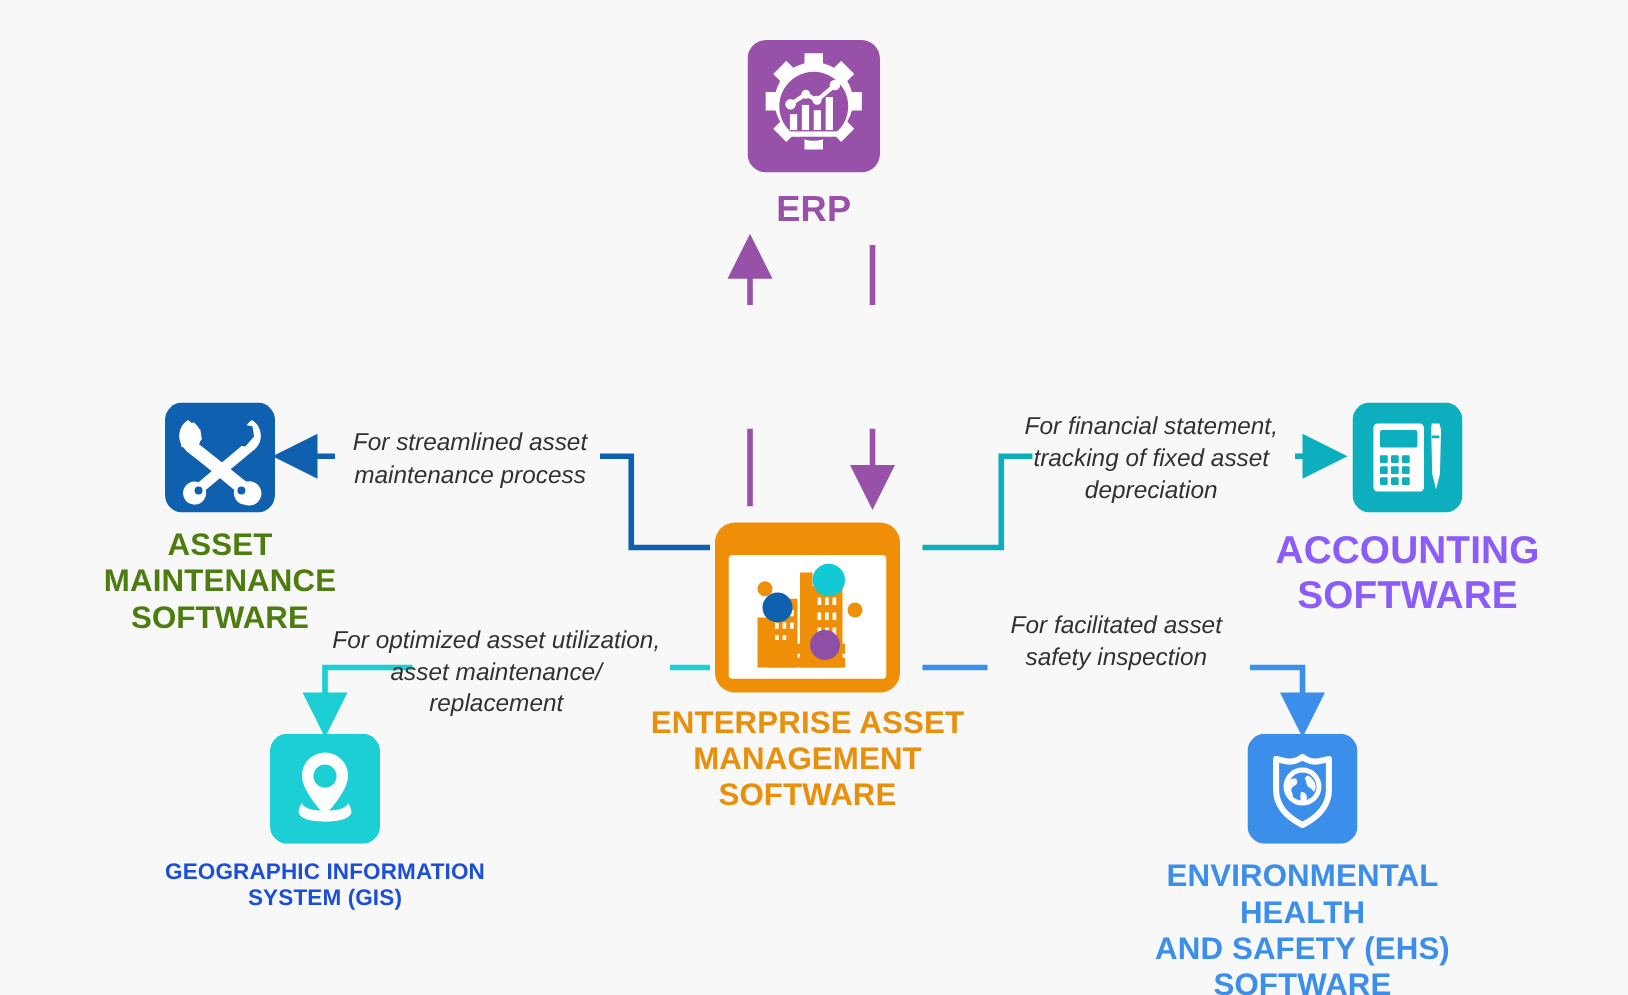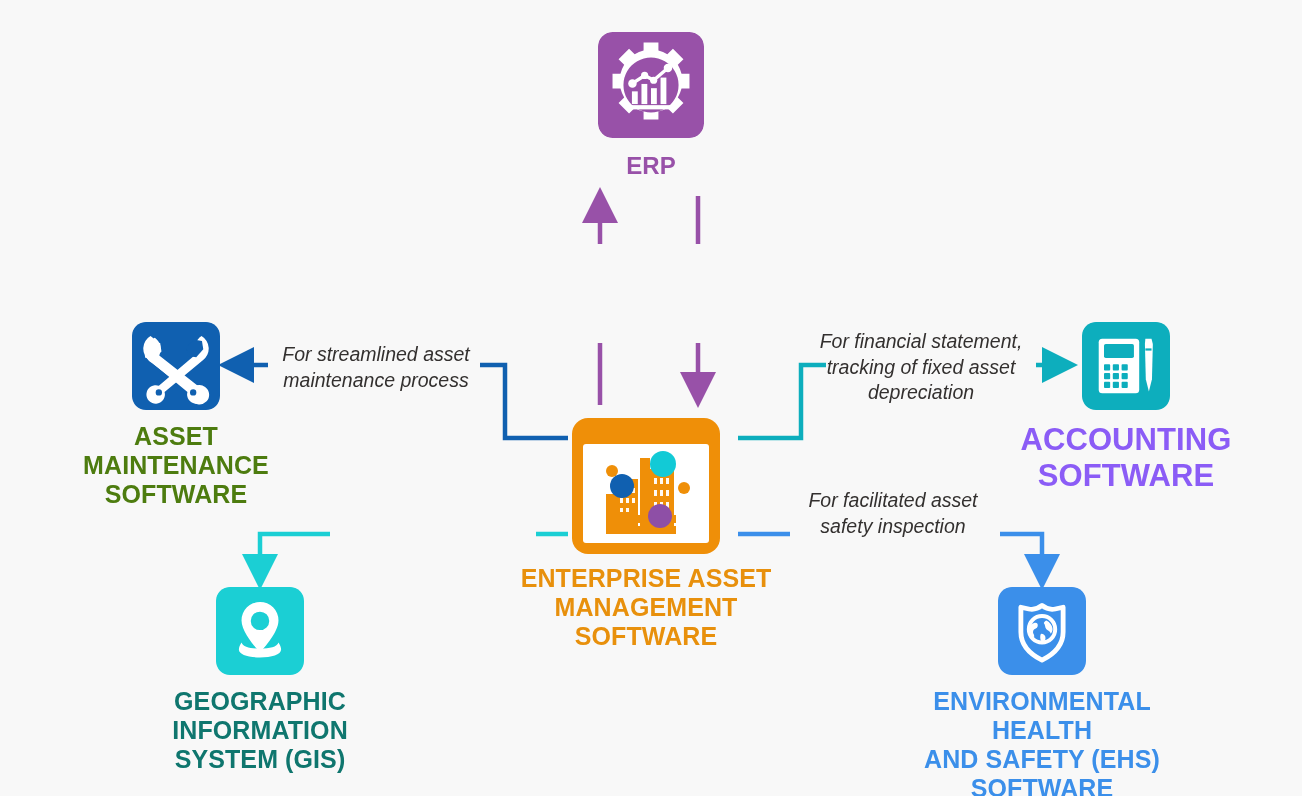--- a/index.html
+++ b/index.html
@@ -49,37 +49,37 @@
     font-size: 19.5px;
     line-height: 1.31;
     color: #33302f;
     text-align: center;
     white-space: pre-line;
     font-family: "Liberation Sans", sans-serif;
   }
   
   #node-erp { left: 521px; top: 32px; width: 260px; }
   #node-erp .node-icon { width: 106px; height: 106px; }
-  #node-erp .node-label { font-size: 24px; color: #9851a8; margin-top: 14px; }
+  #node-erp .node-label { font-size: 29px; color: #9851a8; margin-top: 14px; }
 
   #node-eam { left: 446px; top: 416px; width: 400px; }
   #node-eam .node-icon { width: 152px; height: 140px; border-radius: 16px; }
   #node-eam .node-label { font-size: 25px; color: #e8900c; margin-top: 8px; }
 
   #node-maint { left: 40px; top: 322px; width: 272px; }
   #node-maint .node-icon { width: 88px; height: 88px; }
   #node-maint .node-label { font-size: 25px; color: #4d7c0f; margin-top: 12px; }
 
   #node-acct { left: 990px; top: 322px; width: 272px; }
   #node-acct .node-icon { width: 88px; height: 88px; }
   #node-acct .node-label { font-size: 31px; color: #8b5cf6; margin-top: 12px; }
 
   #node-gis { left: 124px; top: 587px; width: 272px; }
   #node-gis .node-icon { width: 88px; height: 88px; }
-  #node-gis .node-label { font-size: 25px; color: #0f766e; margin-top: 12px; }
+  #node-gis .node-label { font-size: 18px; color: #1d4ed8; margin-top: 12px; }
 
   #node-ehs { left: 906px; top: 587px; width: 272px; }
   #node-ehs .node-icon { width: 88px; height: 88px; }
   #node-ehs .node-label { font-size: 25px; color: #3b8fea; margin-top: 12px; }
 
   
   #edge-label-erp   { left: 487px; top: 248px; width: 328px; }
   #edge-label-maint { left: 270px; top: 342px; width: 212px; }
   #edge-label-acct  { left: 808px; top: 329px; width: 226px; }
   #edge-label-gis   { left: 258px; top: 500px; width: 278px; }
@@ -292,17 +292,20 @@
   </div>
 
 
   <div class="edge-label" id="edge-label-maint">For streamlined asset
 maintenance process</div>
 
   <div class="edge-label" id="edge-label-acct">For financial statement,
 tracking of fixed asset
 depreciation</div>
 
+  <div class="edge-label" id="edge-label-gis">For optimized asset utilization,
+asset maintenance/
+replacement</div>
 
   <div class="edge-label" id="edge-label-ehs">For facilitated asset
 safety inspection</div>
 
 </div>
 
 </body></html>

